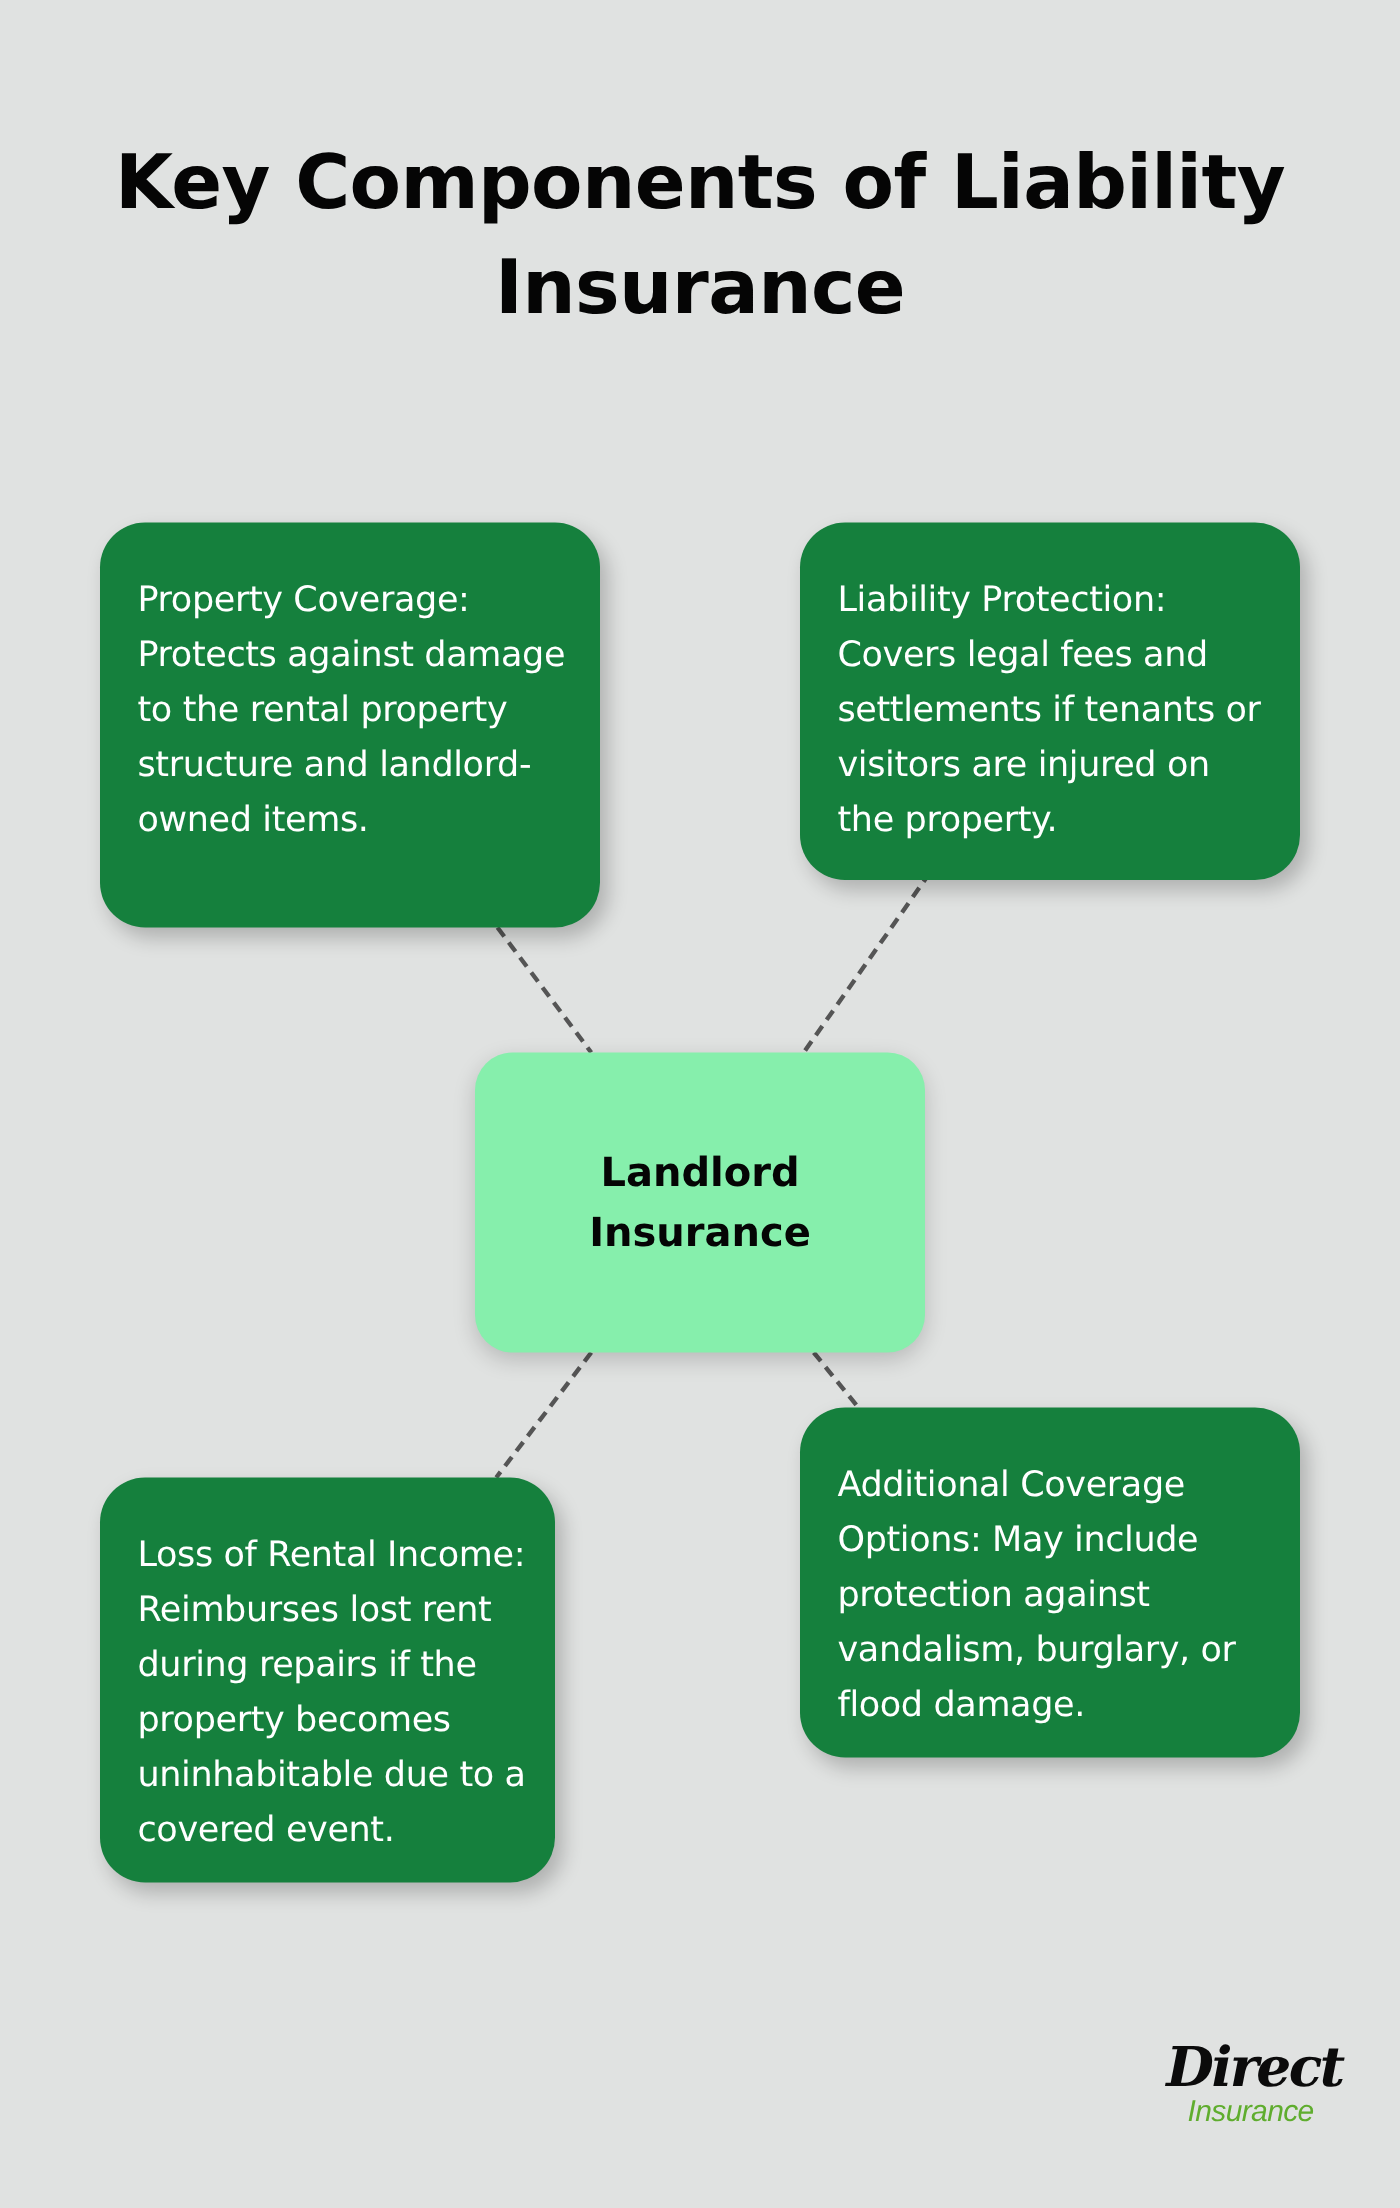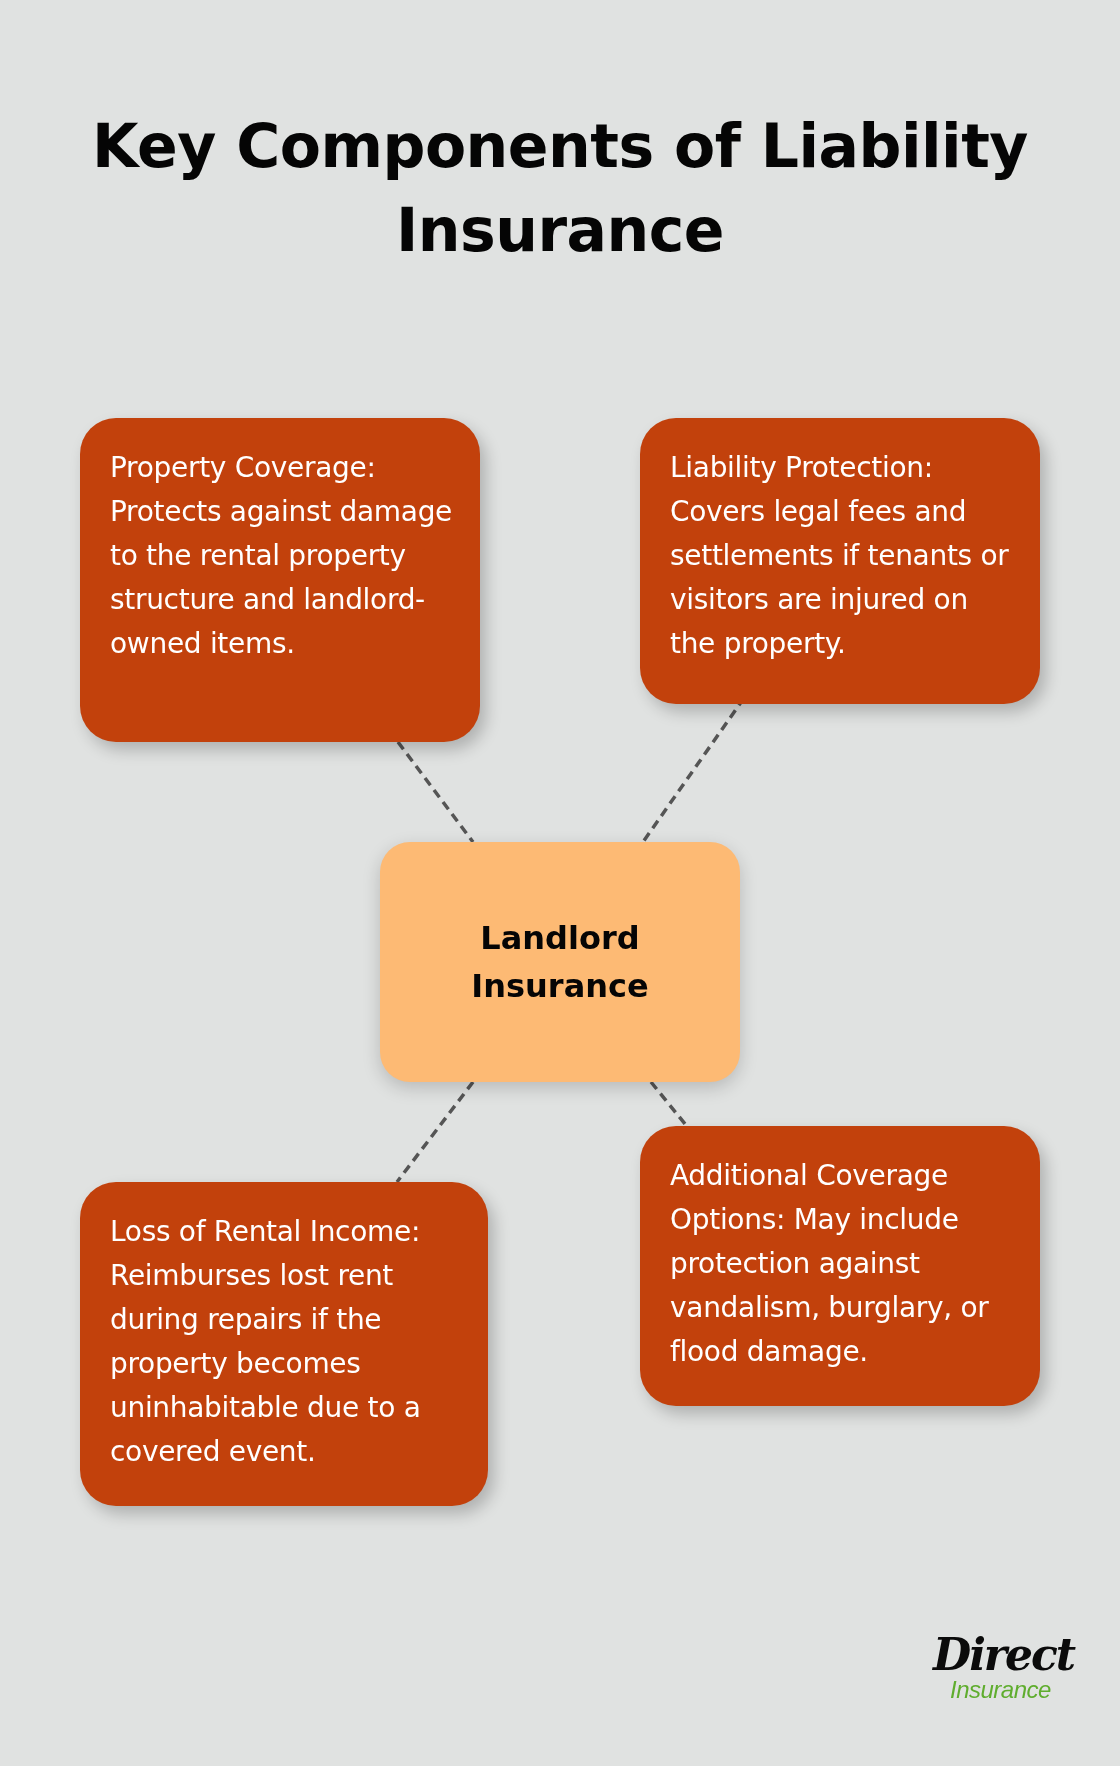--- a/index.html
+++ b/index.html
@@ -9,29 +9,29 @@
     font-family: "DejaVu Sans", "Liberation Sans", sans-serif;
   }
   .title {
     position: absolute; left: 60px; top: 104px; width: 1000px;
     text-align: center; font-weight: bold; font-size: 60px; line-height: 84px;
     color: #050505; letter-spacing: -0.5px;
   }
   svg.connectors { position: absolute; left: 0; top: 0; }
   .card {
     position: absolute; box-sizing: border-box;
-    background: #c2410c; border-radius: 36px;
+    background: #15803d; border-radius: 36px;
     color: #ffffff; font-size: 28px; line-height: 44px;
-    padding: 28px 20px 0 30px;
+    padding: 40px 20px 0 30px;
     box-shadow: 6px 8px 16px rgba(0,0,0,0.22);
     letter-spacing: -0.3px;
   }
   .center {
     position: absolute; left: 380px; top: 842px; width: 360px; height: 240px;
-    background: #fdba74; border-radius: 30px;
+    background: #86efac; border-radius: 30px;
     box-shadow: 0 6px 18px rgba(0,0,0,0.18);
     display: flex; align-items: center; justify-content: center; text-align: center;
     font-weight: bold; font-size: 32px; line-height: 48px; color: #050505;
   }
   .center span { display: block; width: 220px; }
   .logo { position: absolute; left: 898px; top: 1632px; width: 160px; }
   .logo .l1 {
     font-family: "DejaVu Serif", "Liberation Serif", serif; font-style: italic; font-weight: bold;
     font-size: 44px; line-height: 46px; color: #0b0b0b; letter-spacing: -2px; display: block; margin-left: 35px;
   }
@@ -59,21 +59,21 @@
 </div>
 
 <div class="card" style="left:640px; top:418px; width:400px; height:286px;">
   <span>Liability Protection: Covers legal fees and settlements if tenants or visitors are injured on the property.</span>
 </div>
 
 <div class="center">
   <span>Landlord Insurance</span>
 </div>
 
-<div class="card" style="left:80px; top:1182px; width:408px; height:324px;">
+<div class="card" style="left:80px; top:1182px; width:364px; height:324px;">
   <span>Loss of Rental Income: Reimburses lost rent during repairs if the property becomes uninhabitable due to a covered event.</span>
 </div>
 
 <div class="card" style="left:640px; top:1126px; width:400px; height:280px;">
   <span>Additional Coverage Options: May include protection against vandalism, burglary, or flood damage.</span>
 </div>
 
 <div class="logo">
   <span class="l1">Direct</span>
   <span class="l2">Insurance</span>

